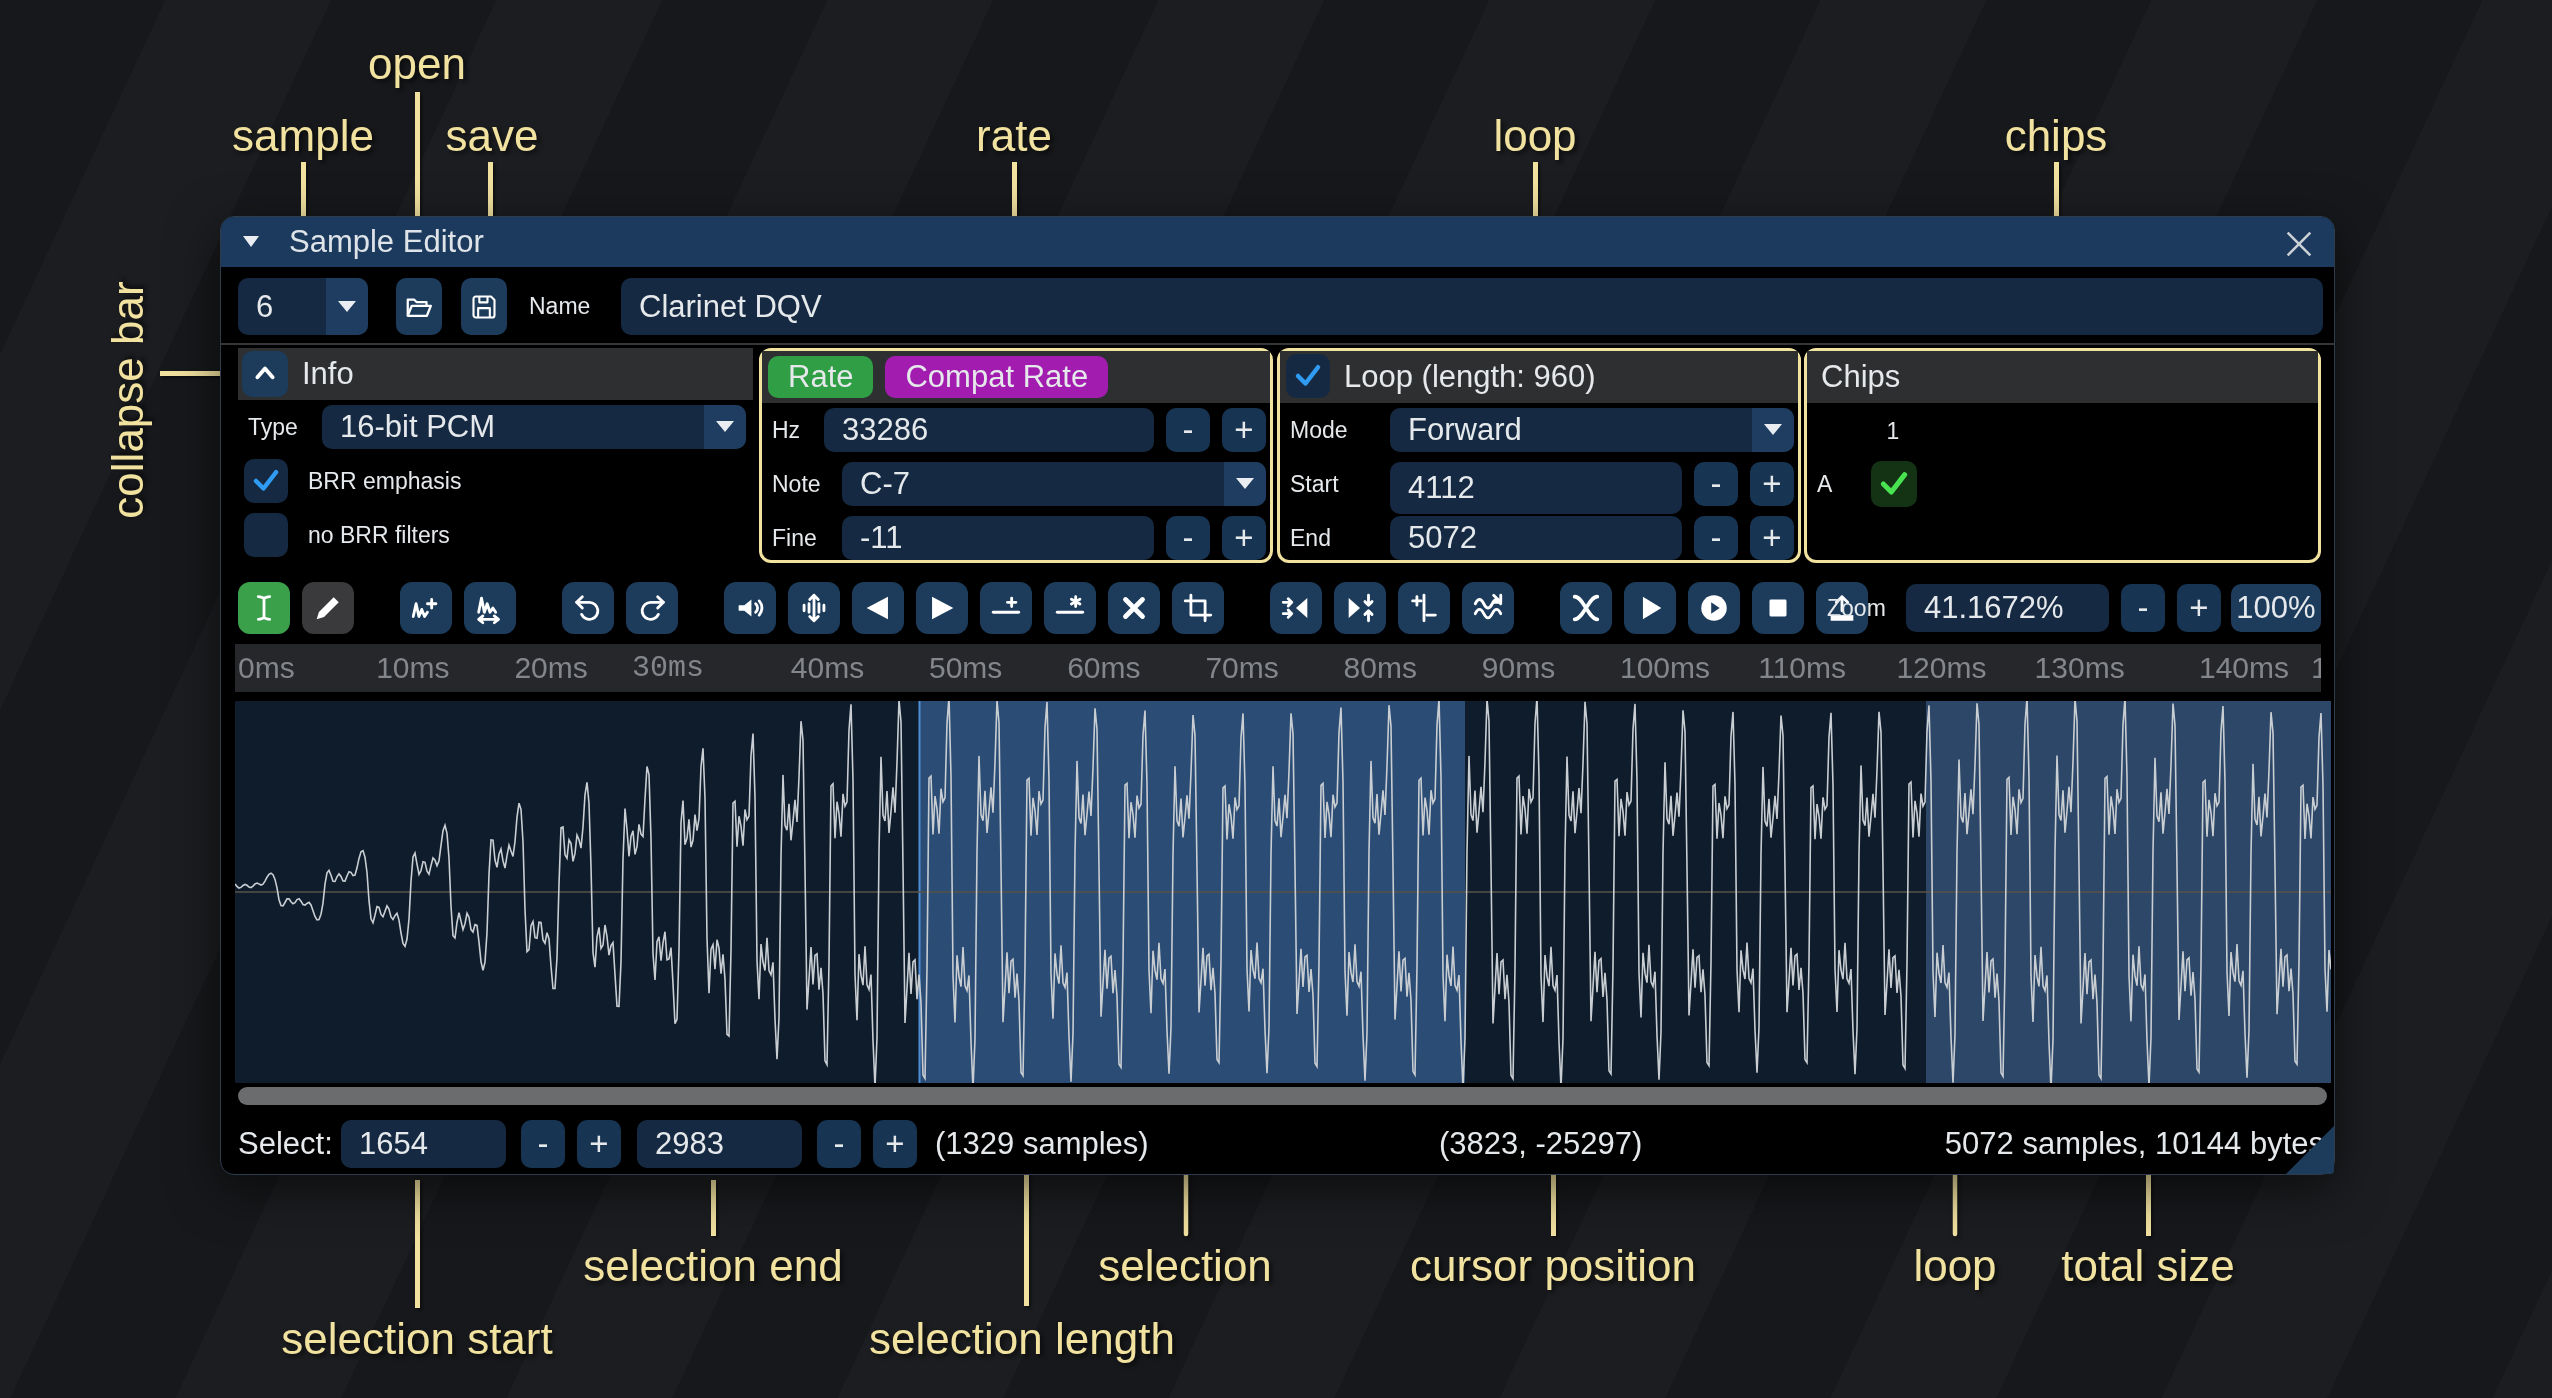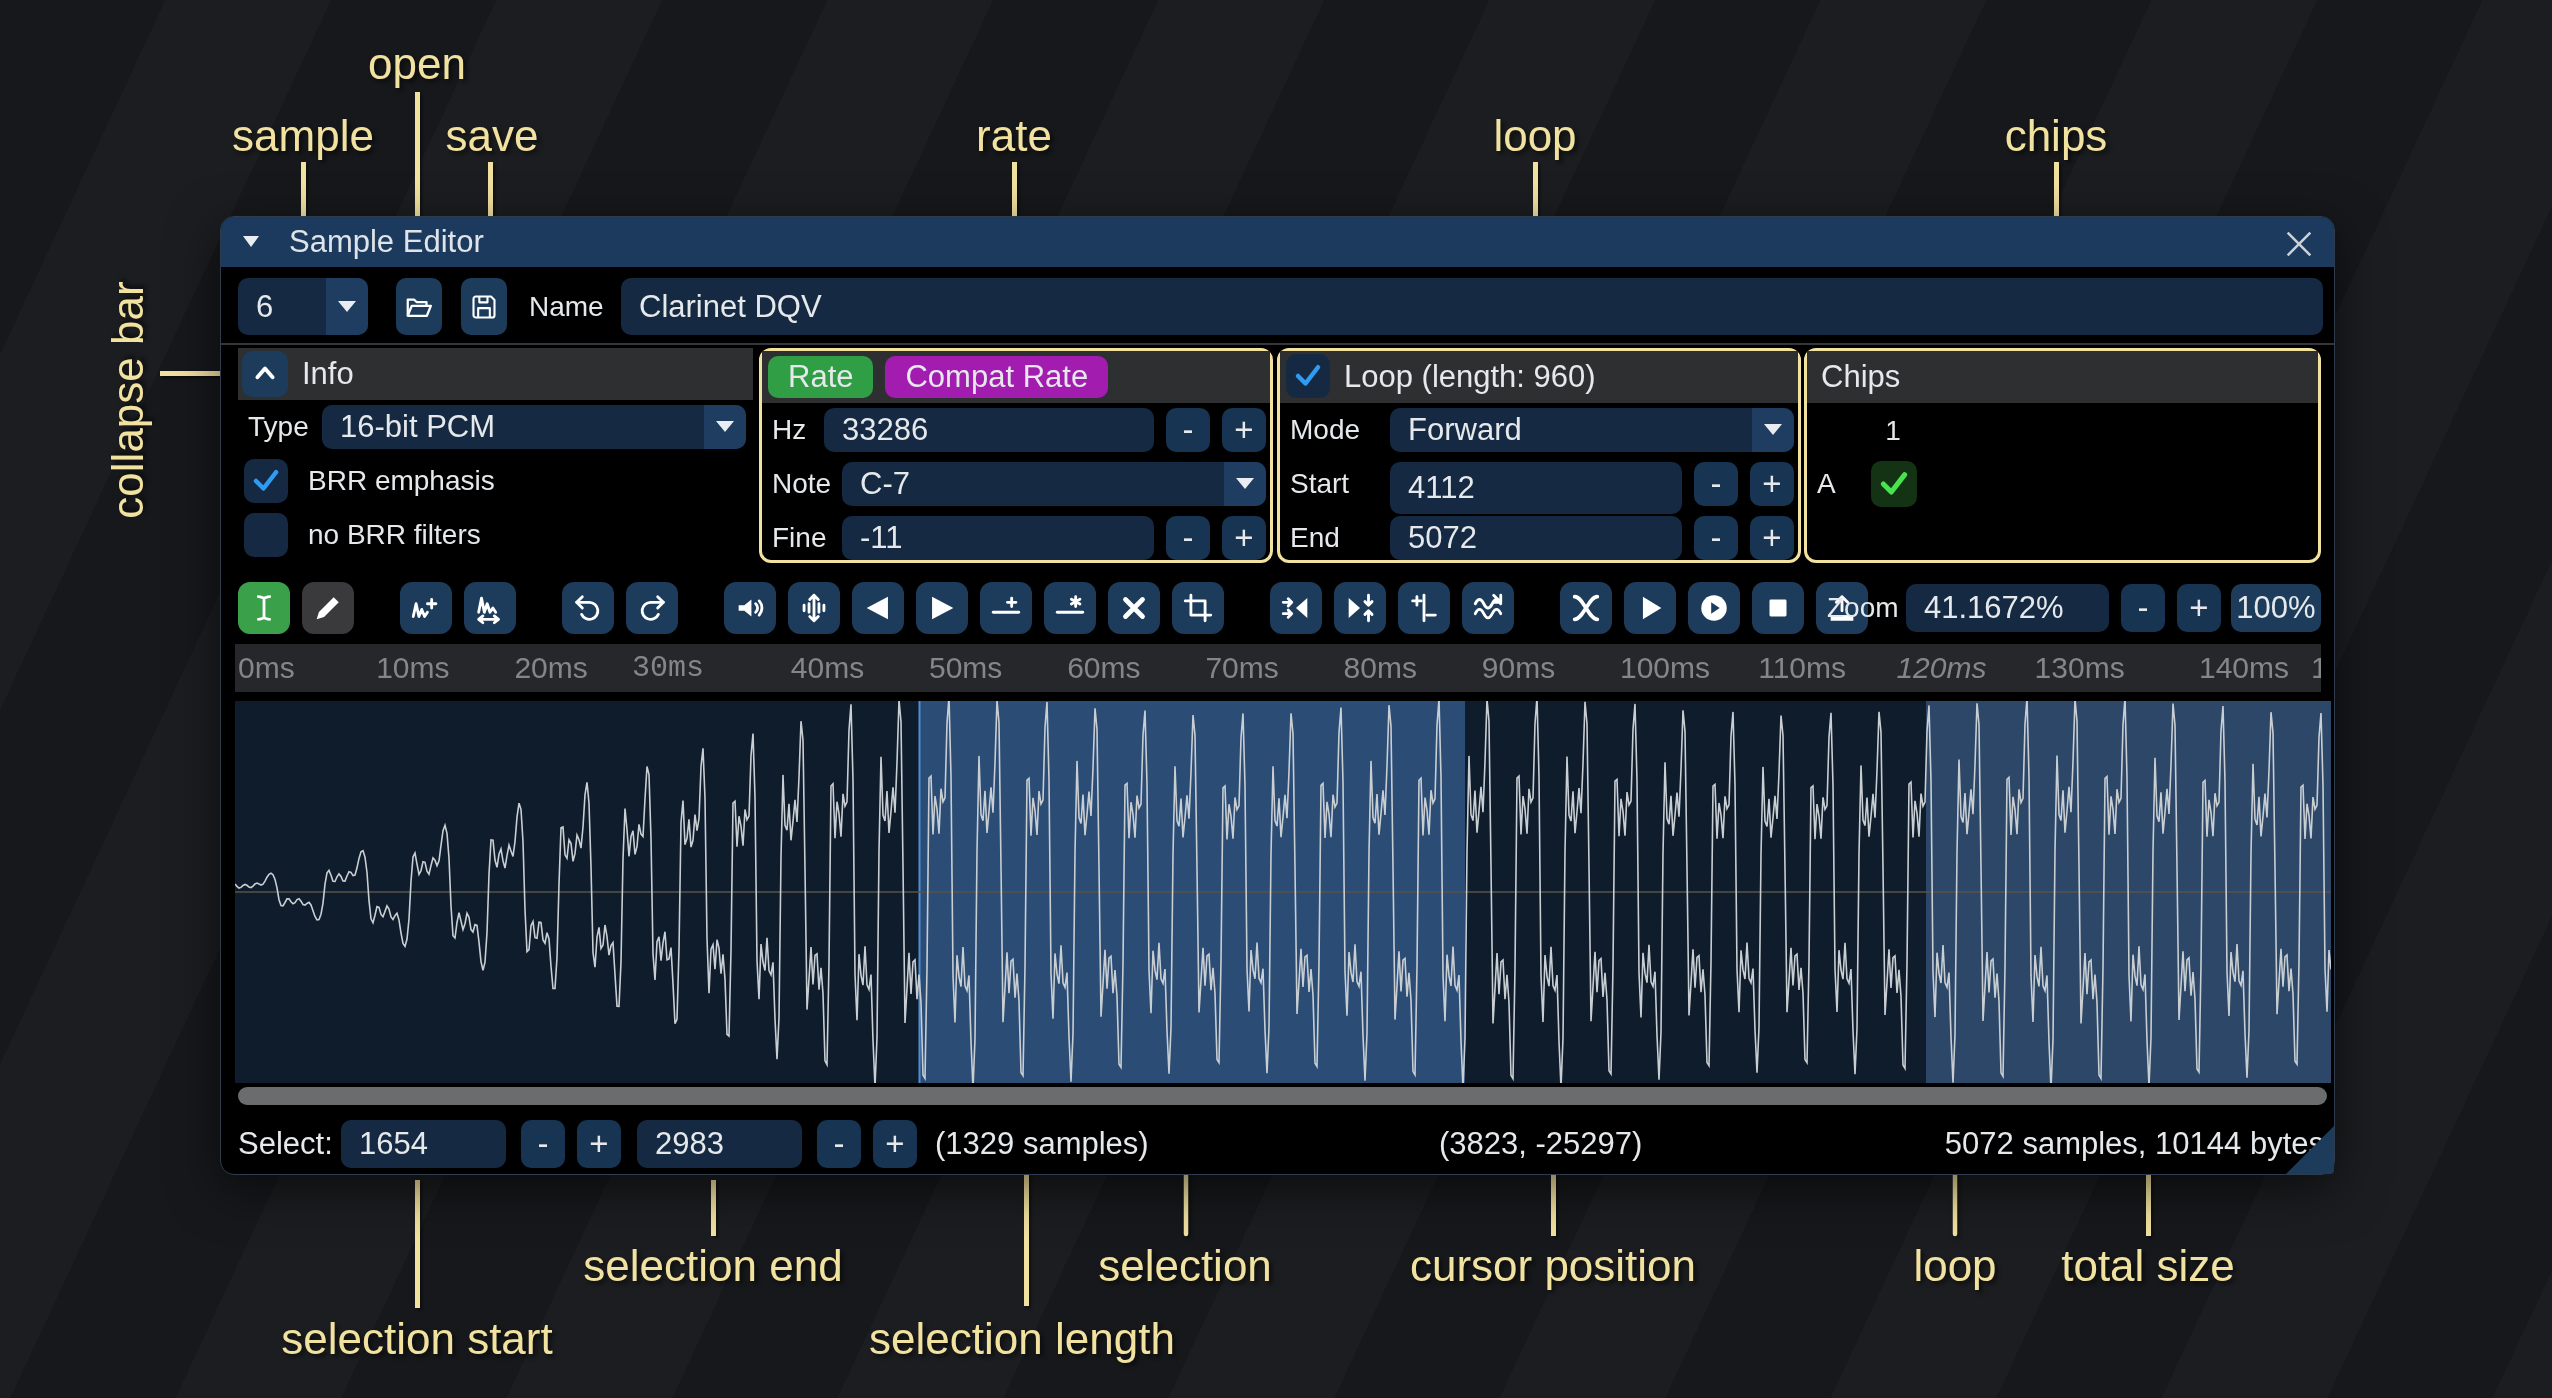--- a/index.html
+++ b/index.html
@@ -24,21 +24,21 @@
        border-radius:13px 13px 0 0;display:flex;align-items:center;font-size:31px;color:#dfe4e9;}
   .sep{position:absolute;left:0;width:100%;height:2px;background:#35363a;}
   .field{position:absolute;background:#152a42;border-radius:10px;display:flex;align-items:center;
        padding-left:18px;font-size:31px;box-sizing:border-box;}
   .btn{position:absolute;background:#1d3c5c;border-radius:10px;display:flex;align-items:center;justify-content:center;}
   .mp{position:absolute;background:#173452;border-radius:10px;font-size:33px;color:#e6e9ec;
        display:flex;align-items:center;justify-content:center;}
   .dd{position:absolute;background:#152a42;border-radius:10px;display:flex;align-items:stretch;overflow:hidden;}
   .dd .val{flex:1;display:flex;align-items:center;padding-left:18px;font-size:31px;}
   .dd .arr{width:42px;background:#1e3d60;display:flex;align-items:center;justify-content:center;}
-  .lbl{position:absolute;font-size:28px;display:flex;align-items:center;}
+  .lbl{position:absolute;font-size:23px;display:flex;align-items:center;}
   .panel{position:absolute;top:131px;height:215px;background:#000;}
   .ypanel{border:3px solid #f2e2a0;border-radius:12px;box-sizing:border-box;}
   .phead{position:absolute;left:0;top:0;right:0;height:52px;background:#2e2f31;
        display:flex;align-items:center;font-size:31px;}
   .cb{position:absolute;background:#152a42;border-radius:10px;display:flex;align-items:center;justify-content:center;}
   .tools{position:absolute;left:17px;top:365px;display:flex;gap:12px;}
   .tools .sp{width:22px;}
   .tbtn{width:52px;height:52px;border-radius:12px;background:#1d3c5c;flex:none;
        display:flex;align-items:center;justify-content:center;}
   .tbtn.green{background:#3aa04a}.tbtn.gray{background:#3a3a3c}
@@ -387,21 +387,21 @@
       <span style="left: 279.4px;">20ms</span>
       <span style="left: 397px; font-family: Liberation Mono, monospace;">30ms</span>
       <span style="left: 555.8px;">40ms</span>
       <span style="left: 694px;">50ms</span>
       <span style="left: 832.2px;">60ms</span>
       <span style="left: 970.4px;">70ms</span>
       <span style="left: 1108.6px;">80ms</span>
       <span style="left: 1246.8px;">90ms</span>
       <span style="left: 1385px;">100ms</span>
       <span style="left: 1523.2px;">110ms</span>
-      <span style="left: 1661.4px; font-style: italic;">120ms</span>
+      <span style="left: 1661.4px;">120ms</span>
       <span style="left: 1799.6px;">130ms</span>
       <span style="left: 1964px;">140ms</span>
       <span style="left: 2076px;">150ms</span>
     </div>
 
   <div class="wave">
     <svg id="wave-svg" width="2096" height="382" viewBox="0 0 2096 382">
       <rect x="684" y="0" width="546" height="382" fill="#2b4c74"></rect>
       <rect x="1691" y="0" width="405" height="382" fill="#2c4767"></rect>
       <line x1="684.5" y1="0" x2="684.5" y2="382" stroke="#4f8fd6" stroke-width="2"></line>

